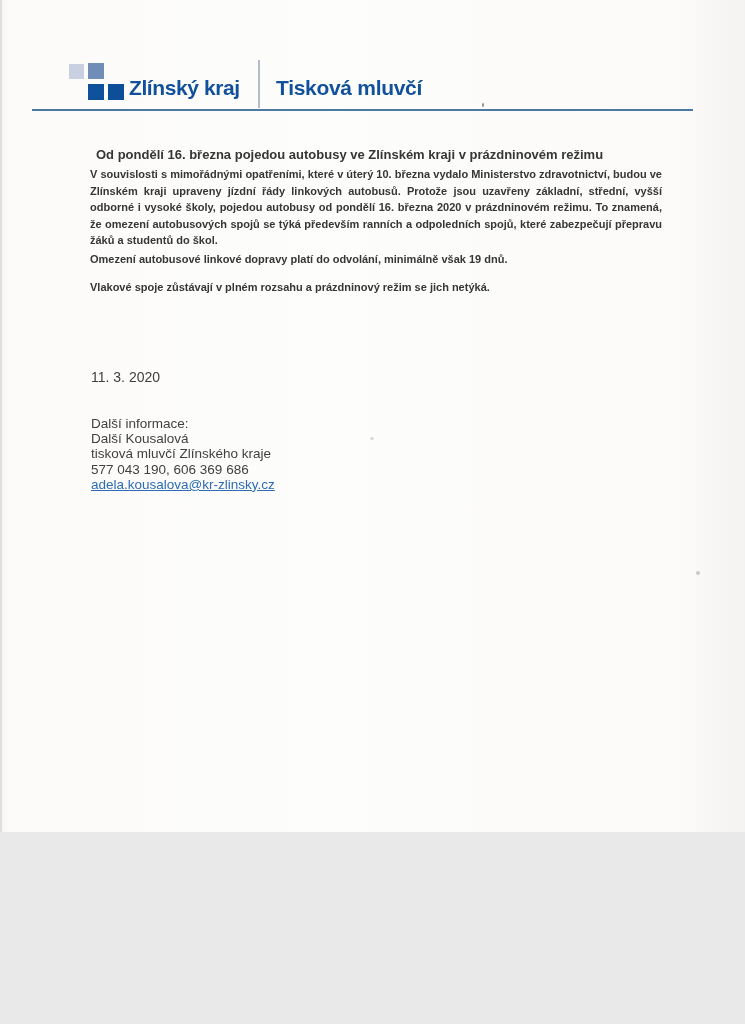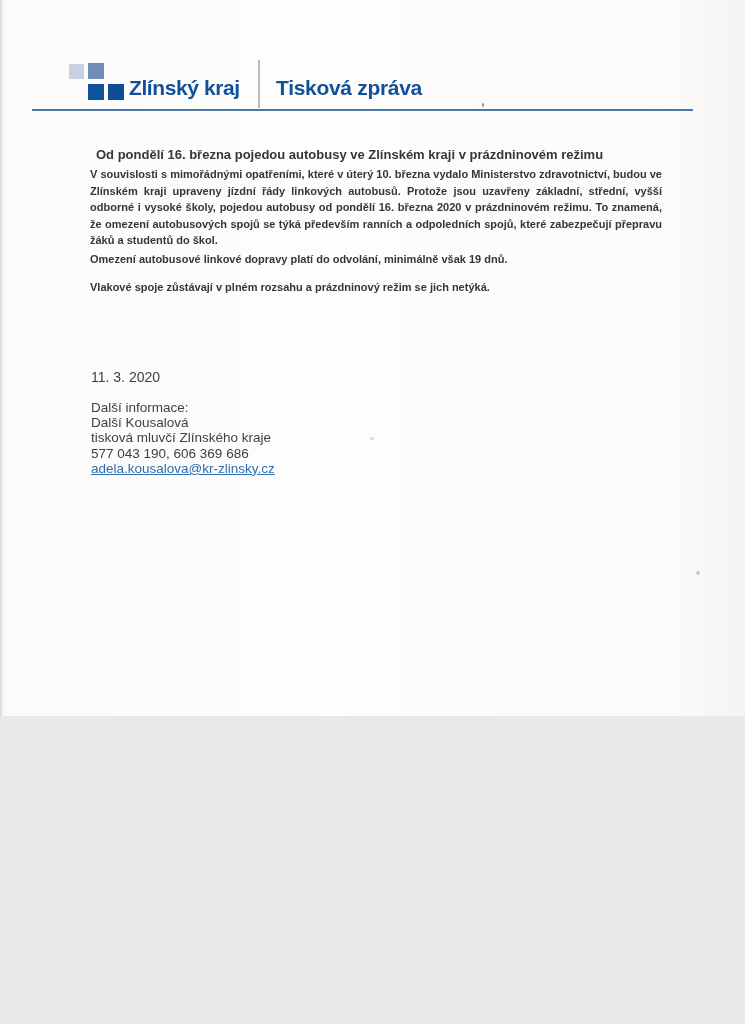--- a/index.html
+++ b/index.html
@@ -3,21 +3,21 @@
 <meta charset="utf-8">
 <style>
   html, body { margin: 0; padding: 0; }
   body {
     width: 745px; height: 1024px;
     background: #e9e9e9;
     font-family: "Liberation Sans", sans-serif;
   }
   .page {
     position: relative;
-    width: 745px; height: 716px;
+    width: 745px; height: 832px;
     background: linear-gradient(90deg, #f5f4f2 0px, #fcfbfa 8px, #fdfdfc 45%, #fbfaf8 92%, #f4f3f1 100%);
     overflow: hidden;
   }
   
   .logo-square { position: absolute; }
   .sq-light  { left: 69px;  top: 64px; width: 15px; height: 15px; background: #c8d0e2; }
   .sq-medium { left: 88px;  top: 63px; width: 16px; height: 16px; background: #6f8db6; }
   .sq-dark1  { left: 88px;  top: 84px; width: 16px; height: 16px; background: #0e519c; }
   .sq-dark2  { left: 108px; top: 84px; width: 16px; height: 16px; background: #0c4e97; }
   .brand {
@@ -50,21 +50,21 @@
     line-height: 16.5px;
   }
   .para-intro { top: 166px; text-align: justify; }
   .para-restriction { top: 251px; }
   .para-trains { top: 279px; }
   .date {
     position: absolute; left: 91px; top: 369px;
     font-size: 14px; font-weight: 400; color: #414141;
   }
   .contact {
-    position: absolute; left: 91px; top: 400px;
+    position: absolute; left: 91px; top: 416px;
     font-size: 13.5px; font-weight: 400; color: #414141;
     line-height: 15.2px;
   }
   .contact .email-link {
     color: #2d6cb4; text-decoration: underline; cursor: pointer;
   }
   
   .speck-above-rule { position: absolute; left: 482px; top: 103px; width: 2px; height: 4px; background: #8a8a8a; border-radius: 50%; }
   .speck-mid { position: absolute; left: 696px; top: 571px; width: 4px; height: 4px; background: #c9c9c7; border-radius: 50%; }
   .speck-contact { position: absolute; left: 370px; top: 437px; width: 4px; height: 3px; background: #d8d8d5; border-radius: 50%; }
@@ -78,21 +78,21 @@
 
   <header>
     <div>
       <div class="logo-square sq-light"></div>
       <div class="logo-square sq-medium"></div>
       <div class="logo-square sq-dark1"></div>
       <div class="logo-square sq-dark2"></div>
     </div>
     <div class="brand">Zlínský kraj</div>
     <div class="vdiv"></div>
-    <div class="doctype">Tisková zpráva</div>
+    <div class="doctype">Tisková mluvčí</div>
     <div class="hrule"></div>
   </header>
 
   <main>
     <h1 class="headline">Od pondělí 16. března pojedou autobusy ve Zlínském kraji v prázdninovém režimu</h1>
 
     <p class="para para-intro">V souvislosti s mimořádnými opatřeními, které v úterý 10. března vydalo Ministerstvo zdravotnictví, budou ve Zlínském kraji upraveny jízdní řády linkových autobusů. Protože jsou uzavřeny základní, střední, vyšší odborné i vysoké školy, pojedou autobusy od pondělí 16. března 2020 v prázdninovém režimu. To znamená, že omezení autobusových spojů se týká především ranních a odpoledních spojů, které zabezpečují přepravu žáků a studentů do škol.</p>
 
     <p class="para para-restriction">Omezení autobusové linkové dopravy platí do odvolání, minimálně však 19 dnů.</p>
 

